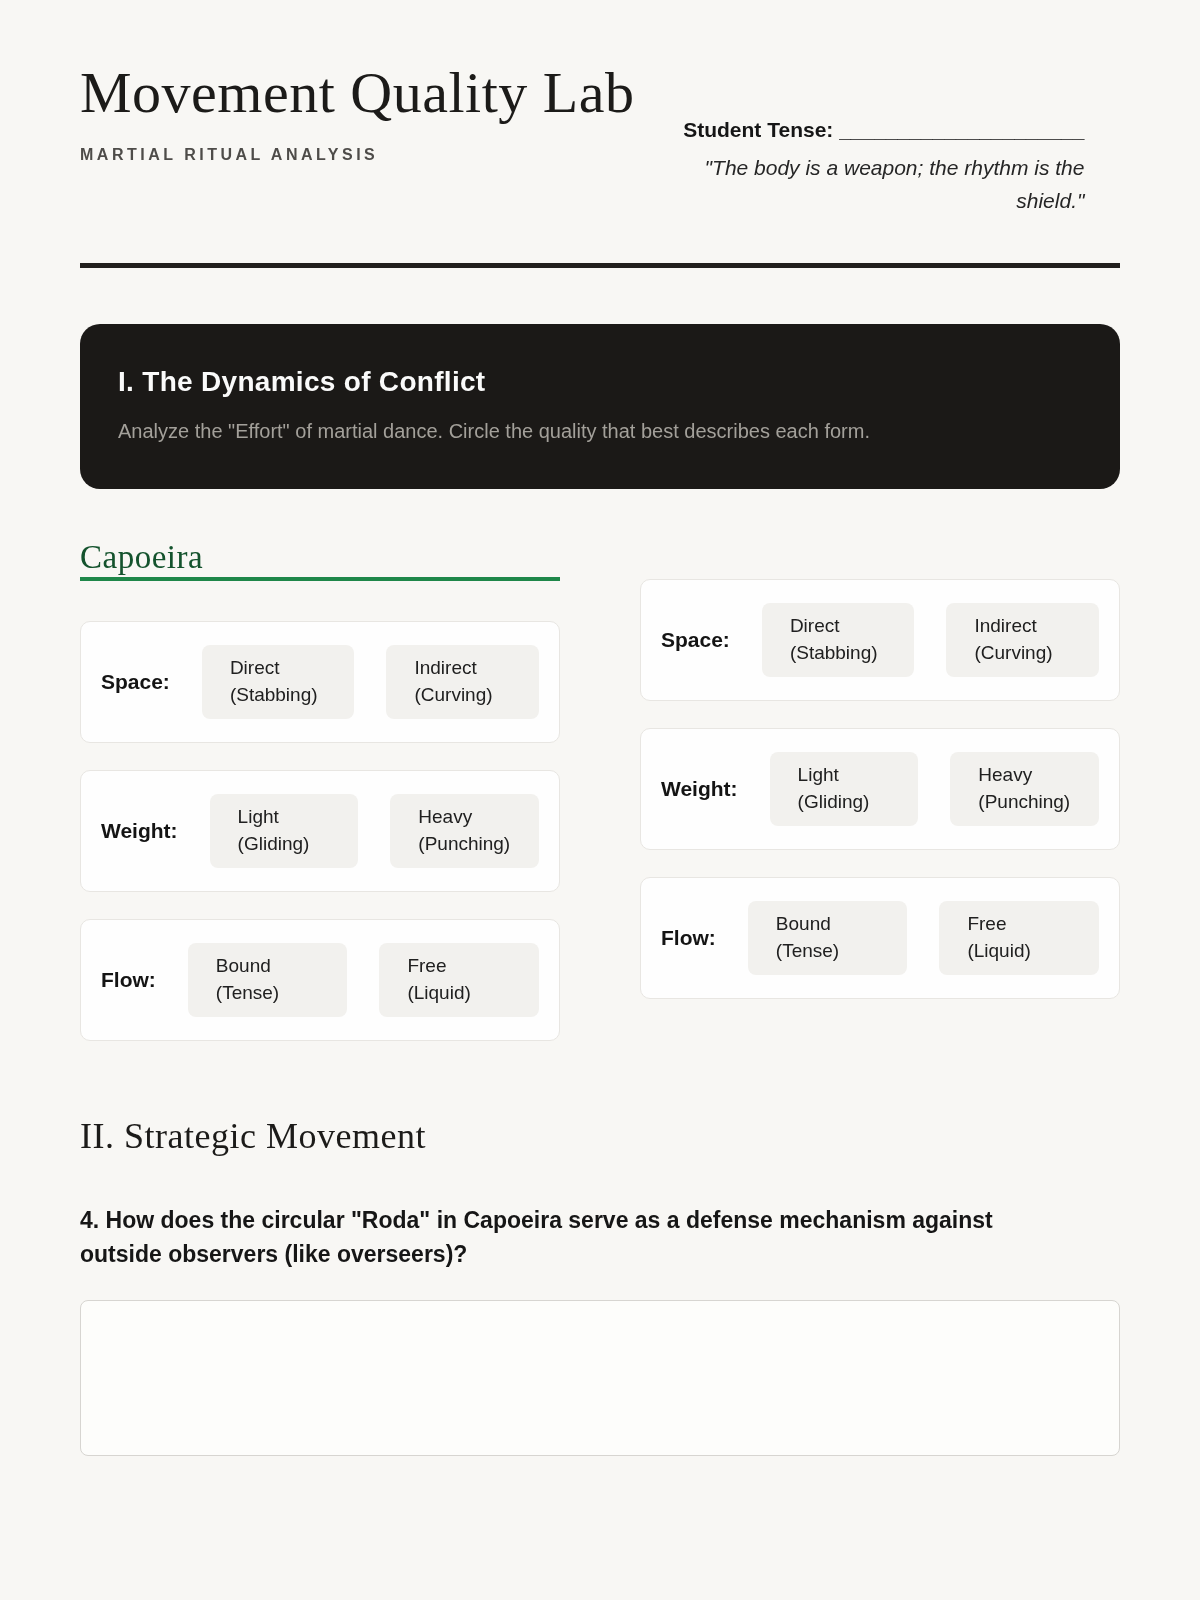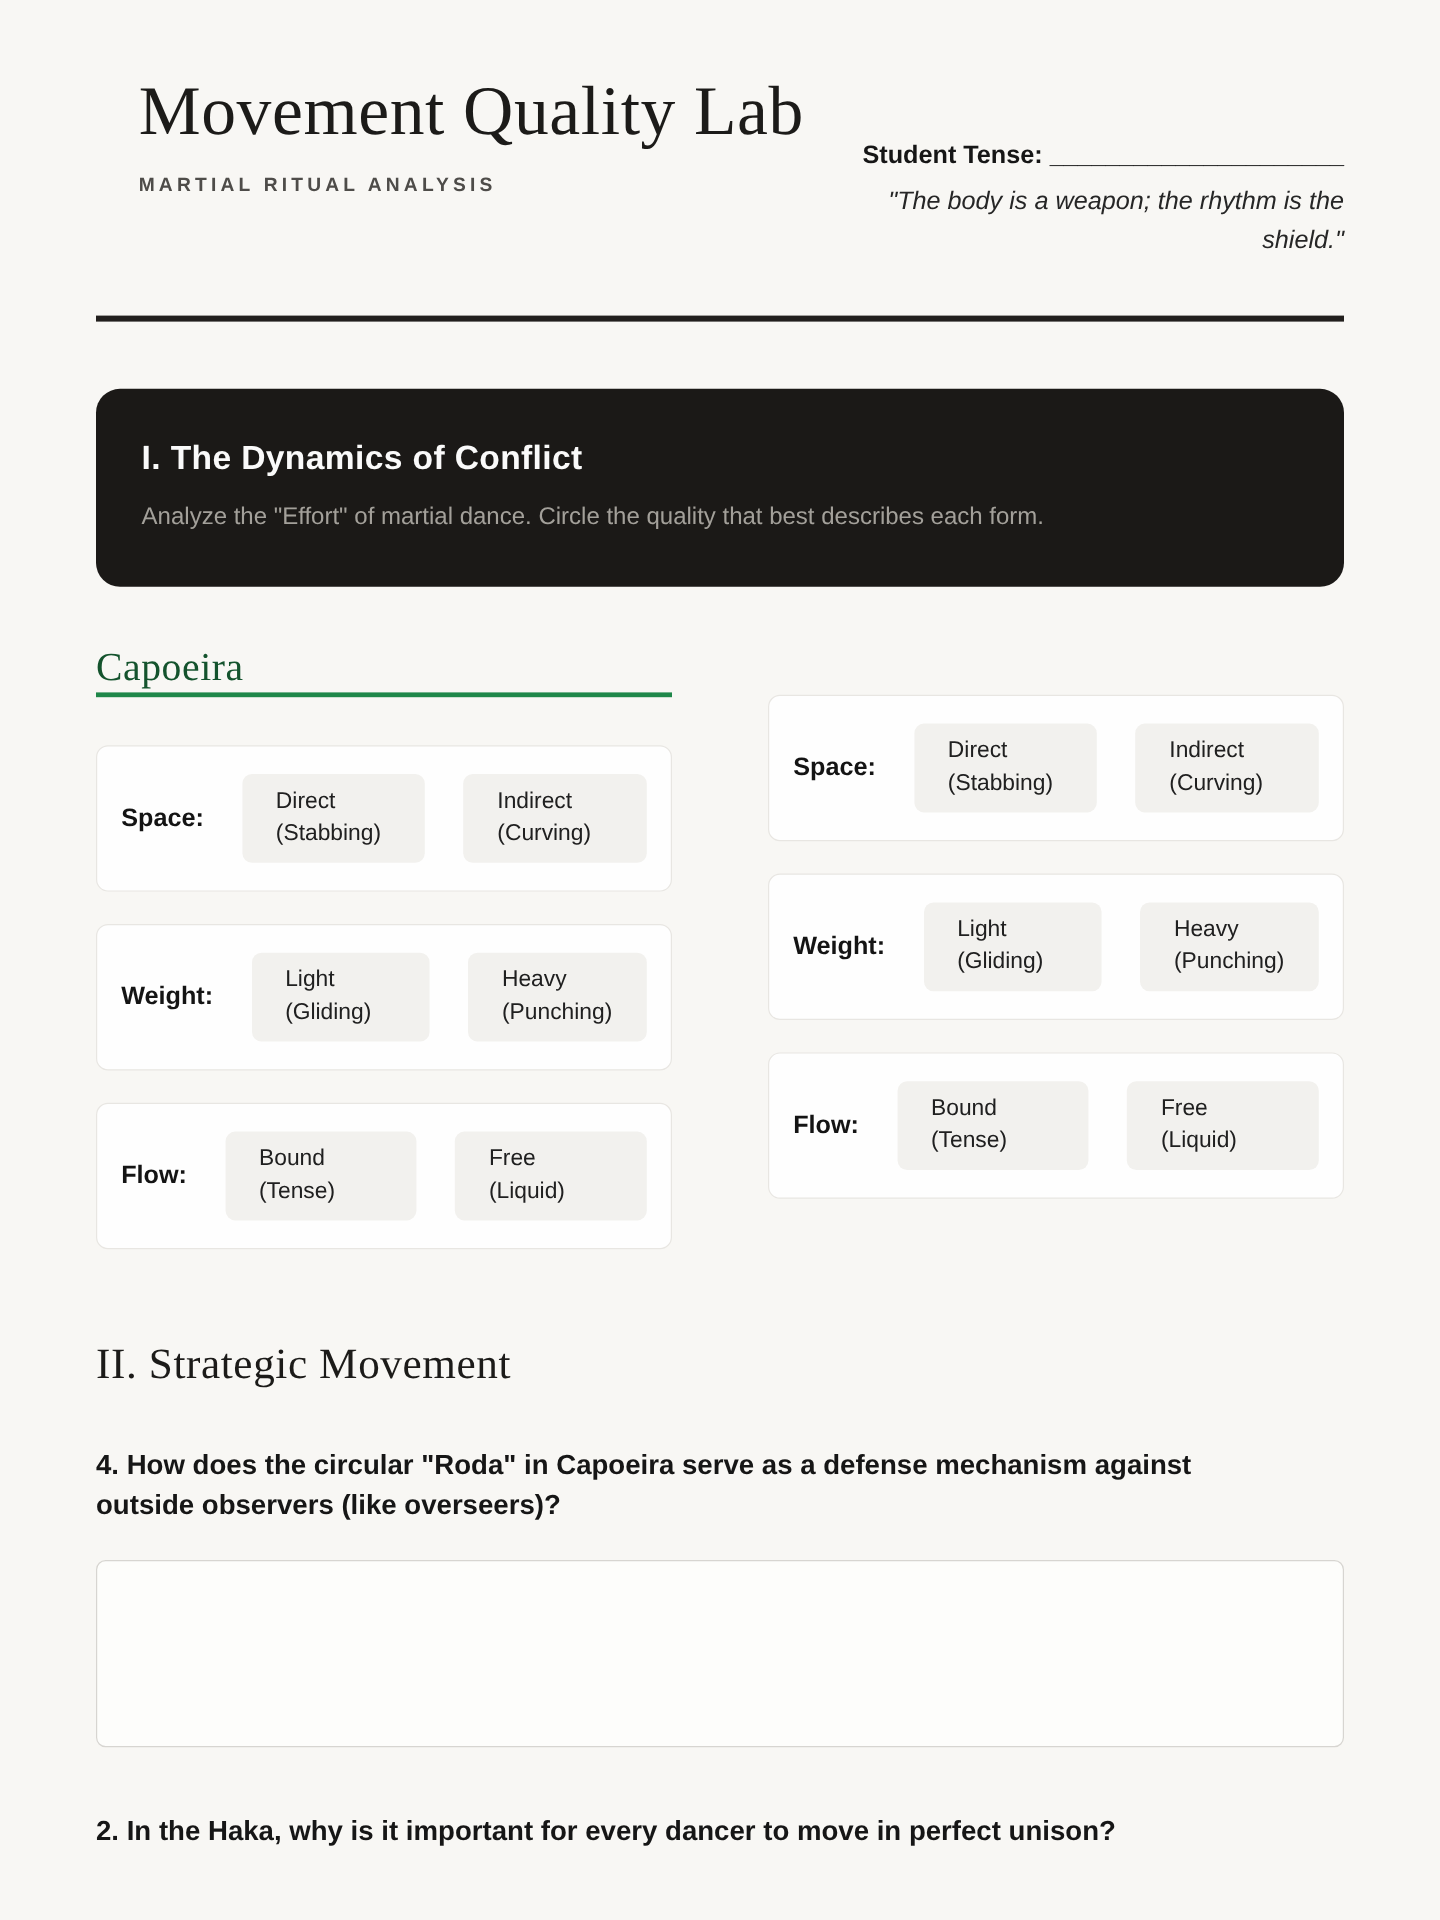--- a/index.html
+++ b/index.html
@@ -6,21 +6,21 @@
   html, body {
     width: 1200px; height: 1600px;
     overflow: hidden;
     background: #f8f7f4;
     font-family: "Liberation Sans", sans-serif;
     color: #1a1a1a;
   }
   .page { padding: 0 80px; width: 1200px; }
 
   
-  .header { display: flex; justify-content: flex-end; align-items: flex-start; margin-top: 58px; }
+  .header { display: flex; justify-content: flex-start; align-items: flex-start; margin-top: 58px; }
   .title-block { max-width: 580px; }
   h1.doc-title {
     font-family: "Liberation Serif", "DejaVu Serif", serif;
     font-weight: 500;
     font-size: 58px;
     line-height: 1.2;
     color: #1c1b19;
     letter-spacing: 0.5px;
   }
   .doc-subtitle {
@@ -231,15 +231,14 @@
     </div>
 
   </div>
 
   <h2 class="sec2-title">II. Strategic Movement</h2>
 
   <p class="question">4. How does the circular "Roda" in Capoeira serve as a defense mechanism against outside observers (like overseers)?</p>
 
   <textarea class="answer" value="" style=""></textarea>
 
-  <p class="question q2">2. In the Haka, why is it important for every dancer to move in perfect unison?</p>
 
 </div>
 
 </body></html>

